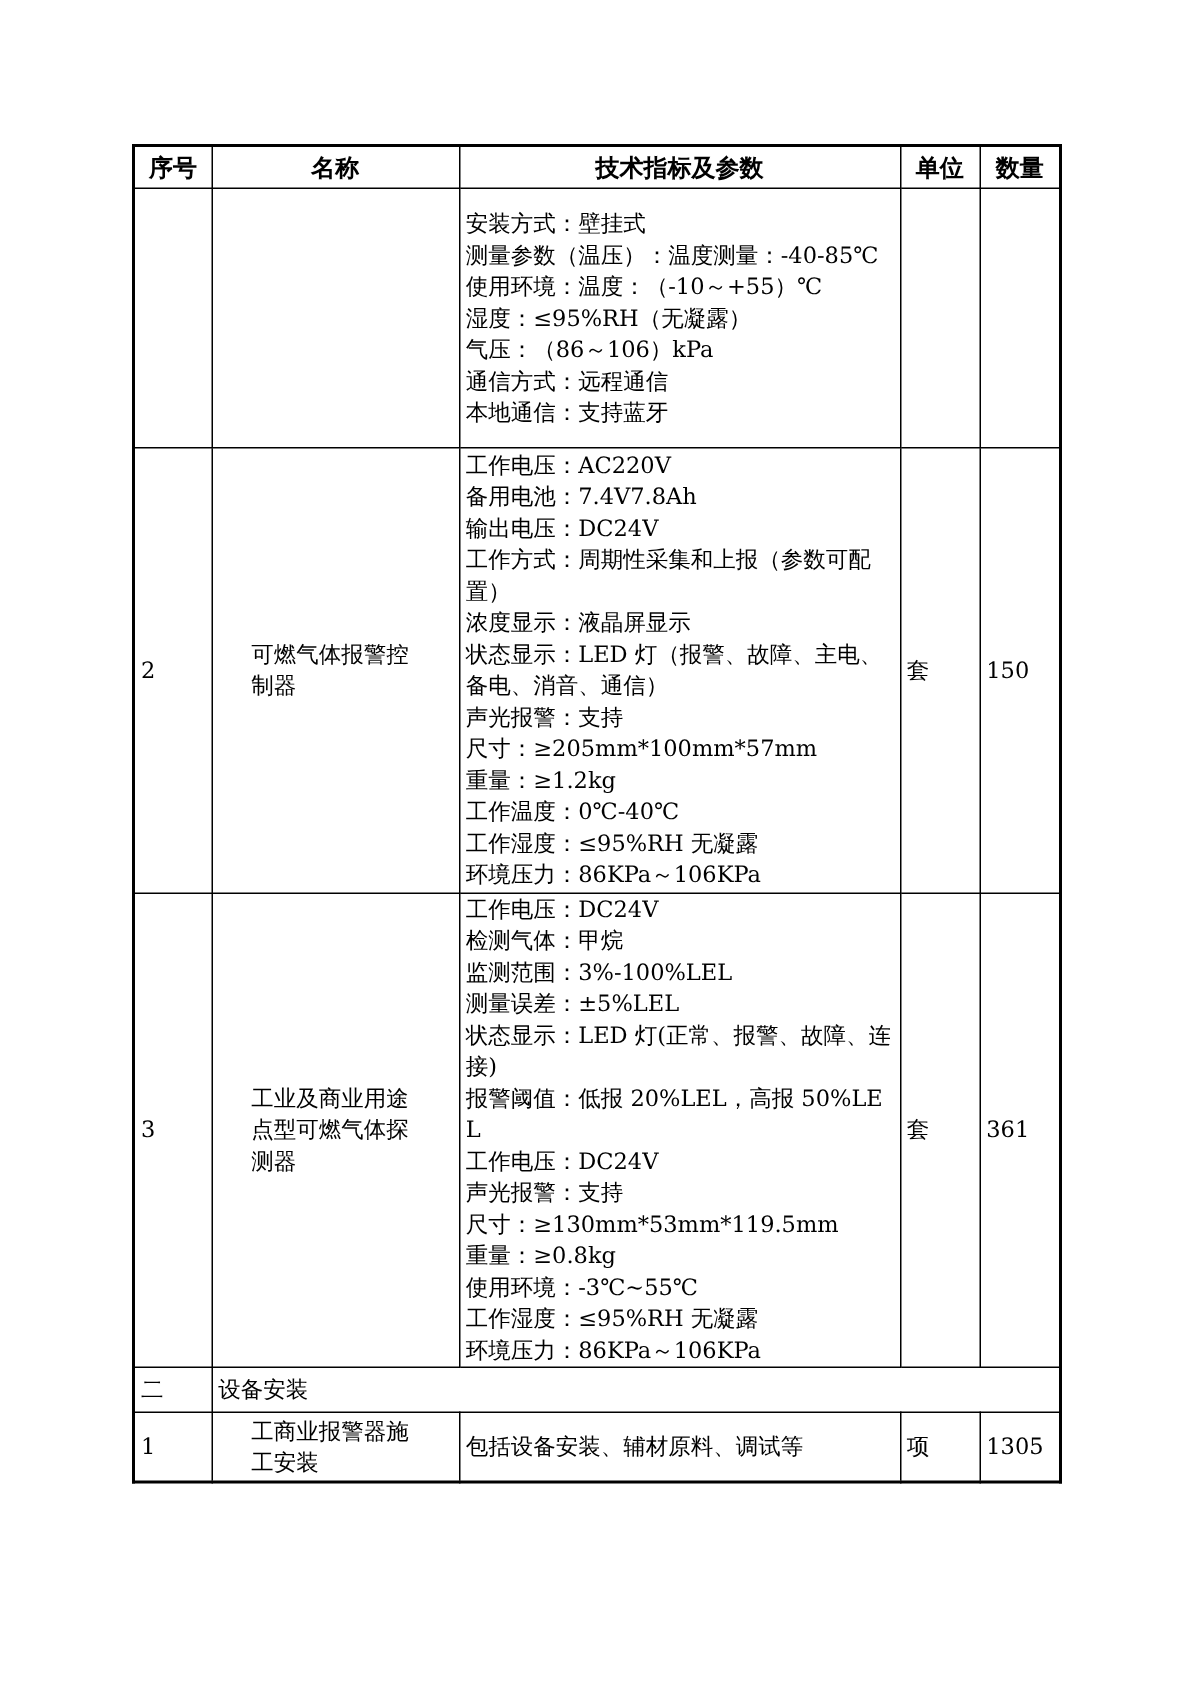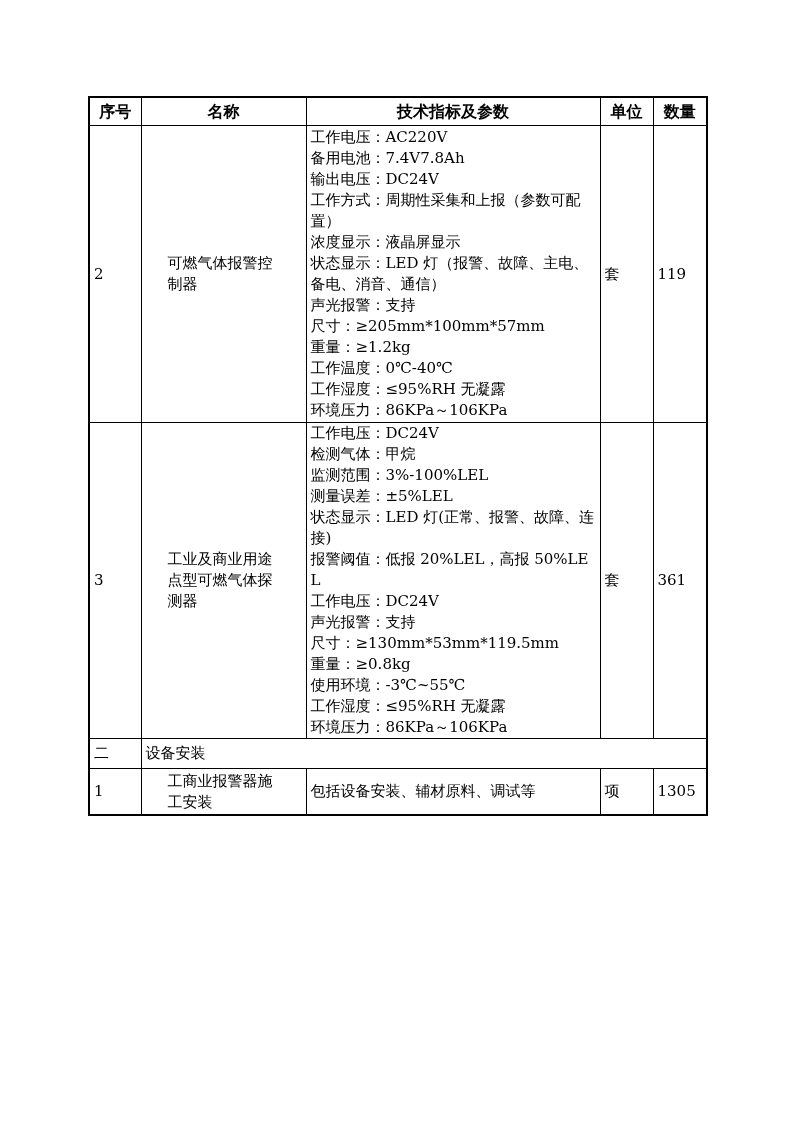--- a/index.html
+++ b/index.html
@@ -66,39 +66,54 @@
   <thead>
     <tr>
       <th>序号</th>
       <th>名称</th>
       <th>技术指标及参数</th>
       <th>单位</th>
       <th>数量</th>
     </tr>
   </thead>
   <tbody>
+    <tr class="r-cont">
+      <td></td>
+      <td class="name-cell"></td>
+      <td class="spec-lines">
+        <div>安装方式：壁挂式</div>
+        <div>测量参数（温压）：温度测量：-40-85℃</div>
+        <div>使用环境：温度：（-10～+55）℃</div>
+        <div>湿度：≤95%RH（无凝露）</div>
+        <div>气压：（86～106）kPa</div>
+        <div>通信方式：远程通信</div>
+        <div>本地通信：支持蓝牙</div>
+      </td>
+      <td></td>
+      <td></td>
+    </tr>
     <tr class="r-2">
       <td>2</td>
       <td class="name-cell">可燃气体报警控制器</td>
       <td class="spec-lines">
         <div>工作电压：AC220V</div>
         <div>备用电池：7.4V7.8Ah</div>
         <div>输出电压：DC24V</div>
         <div>工作方式：周期性采集和上报（参数可配置）</div>
         <div>浓度显示：液晶屏显示</div>
         <div>状态显示：LED 灯（报警、故障、主电、备电、消音、通信）</div>
         <div>声光报警：支持</div>
         <div>尺寸：≥205mm*100mm*57mm</div>
         <div>重量：≥1.2kg</div>
         <div>工作温度：0℃-40℃</div>
         <div>工作湿度：≤95%RH 无凝露</div>
         <div>环境压力：86KPa～106KPa</div>
       </td>
       <td>套</td>
-      <td>119</td>
+      <td>150</td>
     </tr>
     <tr class="r-3">
       <td>3</td>
       <td class="name-cell">工业及商业用途点型可燃气体探测器</td>
       <td class="spec-lines">
         <div>工作电压：DC24V</div>
         <div>检测气体：甲烷</div>
         <div>监测范围：3%-100%LEL</div>
         <div>测量误差：±5%LEL</div>
         <div>状态显示：LED 灯(正常、报警、故障、连接)</div>

